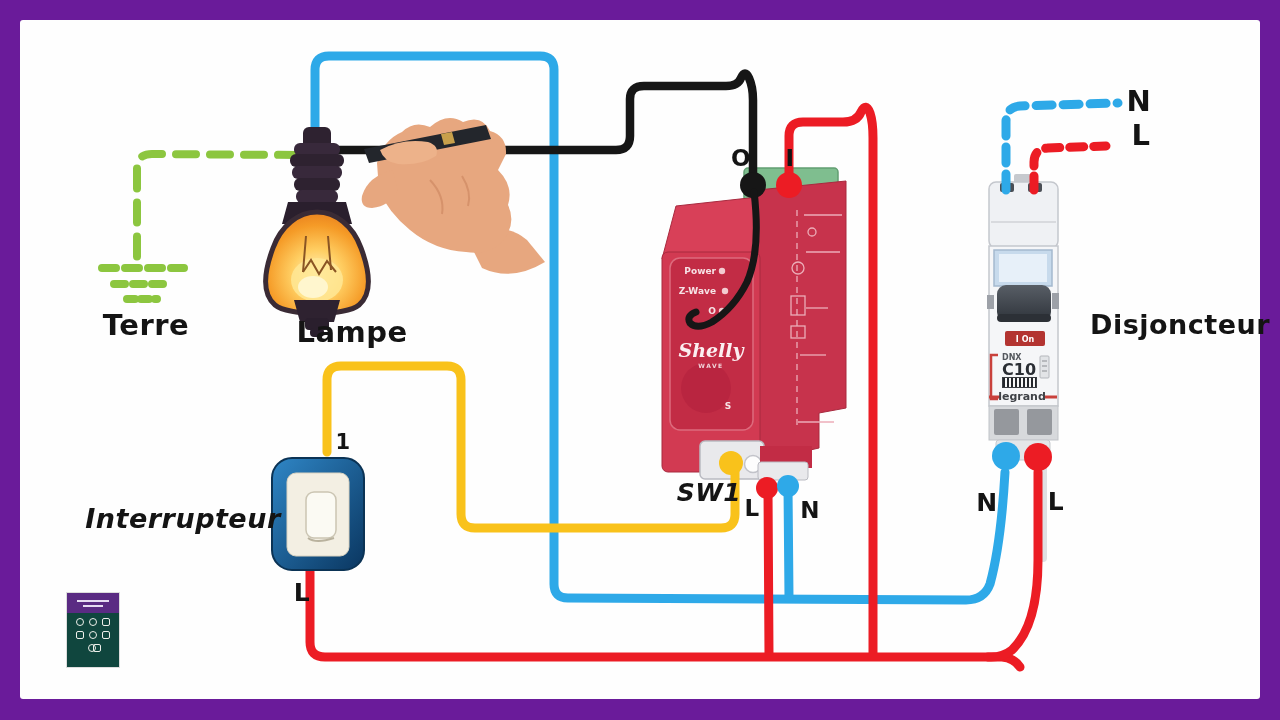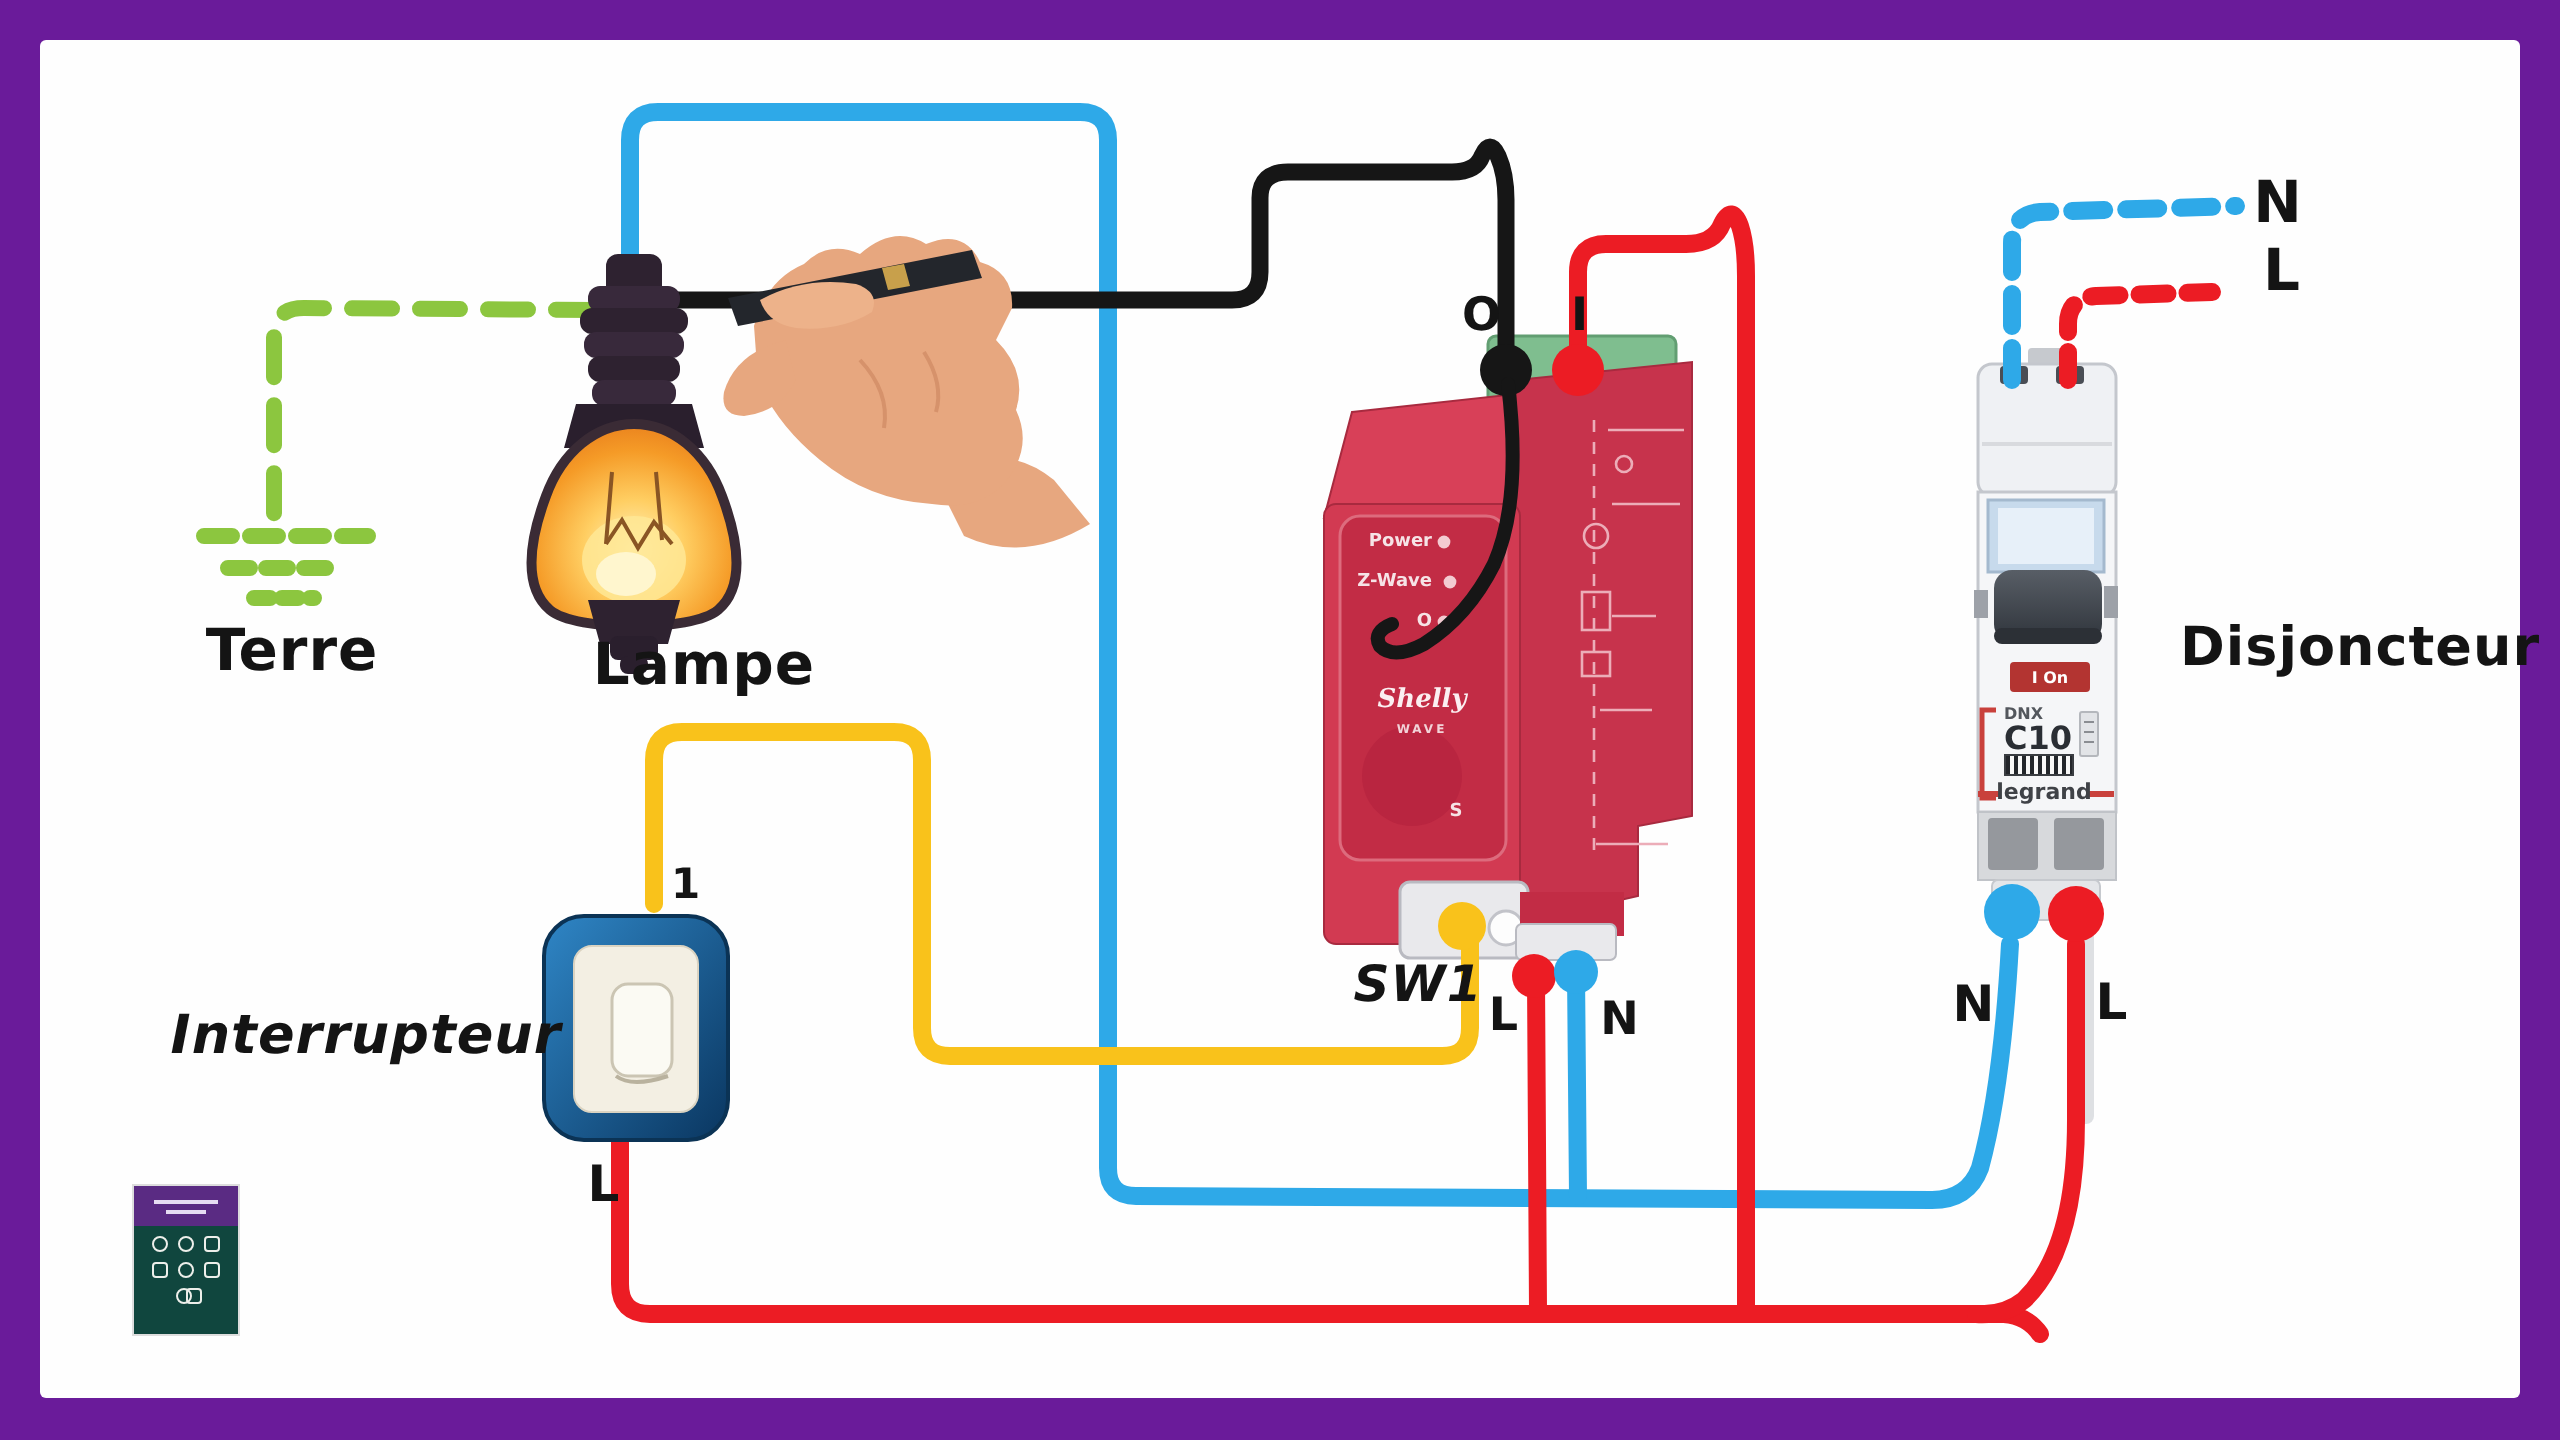--- a/index.html
+++ b/index.html
@@ -24,21 +24,21 @@
   .lbl-sw-bottom{left:302px;top:592px;font-size:25px;}
   .lbl-bn{left:987px;top:502px;font-size:25px;}
   .lbl-bl{left:1056px;top:501px;font-size:25px;}
   .lbl-supn{left:1139px;top:101px;font-size:29px;}
   .lbl-supl{left:1141px;top:135px;font-size:29px;}
 
   .mtxt{position:absolute;color:#F6E3E6;font-weight:700;white-space:nowrap;}
   .t-power{left:716px;top:271px;font-size:9px;transform:translate(-100%,-50%);}
   .t-zwave{left:716px;top:291px;font-size:9px;transform:translate(-100%,-50%);}
   .t-oled{left:716px;top:311px;font-size:9px;transform:translate(-100%,-50%);}
-  .t-logo{left:711px;top:350px;font-size:13px;transform:translate(-50%,-50%);
+  .t-logo{left:711px;top:350px;font-size:19px;transform:translate(-50%,-50%);
     font-family:"DejaVu Serif",serif;font-style:italic;color:#FBEFF1;}
   .t-wave{left:711px;top:365px;font-size:6px;letter-spacing:1.5px;
     transform:translate(-50%,-50%);color:#F2D3D8;}
   .t-sbtn{left:728px;top:406px;font-size:9px;transform:translate(-50%,-50%);}
   .t-ion{left:1025px;top:339px;font-size:8px;color:#FFFFFF;transform:translate(-50%,-50%);}
   .t-dnx{left:1002px;top:357px;font-size:8px;color:#53575D;transform:translate(0,-50%);}
   .t-c10{left:1002px;top:369px;font-size:16px;color:#2A2E34;transform:translate(0,-50%);}
   .t-legrand{left:1022px;top:396px;font-size:11px;color:#3F4247;transform:translate(-50%,-50%);}
   .barcode{position:absolute;left:1002px;top:377px;width:33px;height:9px;
     background:repeating-linear-gradient(90deg,#23262B 0 2px,#F8F8F8 2px 4px);

